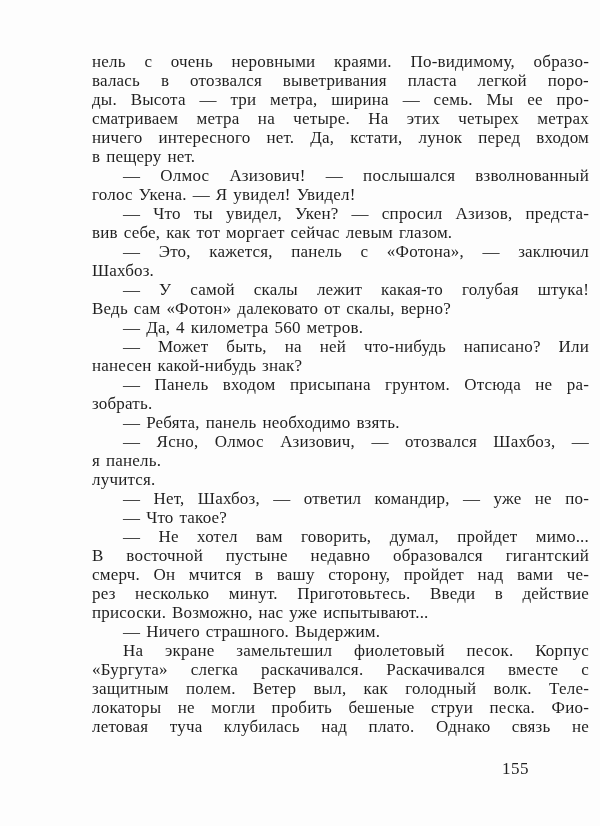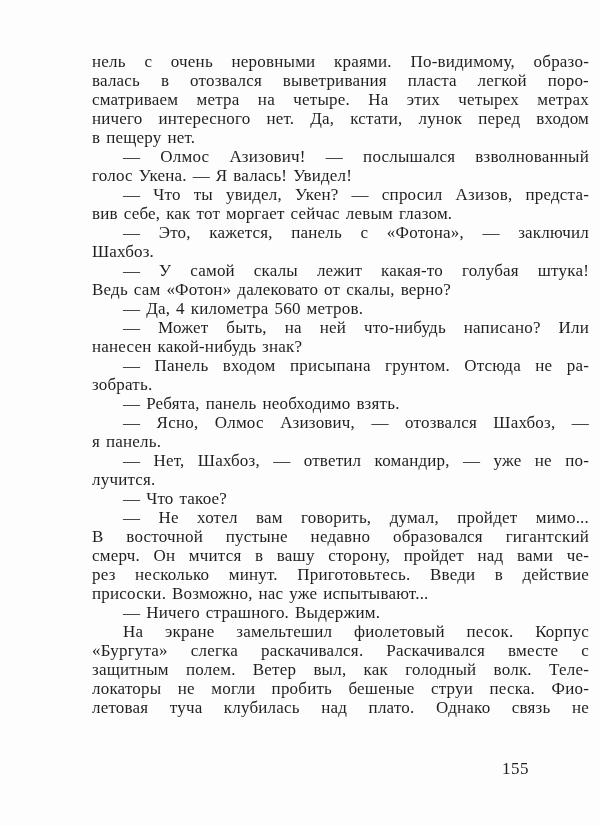--- a/index.html
+++ b/index.html
@@ -39,27 +39,28 @@
   }
 </style>
 </head>
 <body>
 
 <div class="page">
   <div class="text-block">
       <div class="paragraph">
         <div class="line">нель с очень неровными краями. По-видимому, образо-</div>
         <div class="line">валась в отозвался выветривания пласта легкой поро-</div>
+        <div class="line">ды. Высота — три метра, ширина — семь. Мы ее про-</div>
         <div class="line">сматриваем метра на четыре. На этих четырех метрах</div>
         <div class="line">ничего интересного нет. Да, кстати, лунок перед входом</div>
         <div class="line no-stretch">в пещеру нет.</div>
       </div>
       <div class="paragraph">
         <div class="line indent">— Олмос Азизович! — послышался взволнованный</div>
-        <div class="line no-stretch">голос Укена. — Я валась! Увидел!</div>
+        <div class="line no-stretch">голос Укена. — Я увидел! Увидел!</div>
       </div>
       <div class="paragraph">
         <div class="line indent">— Что ты увидел, Укен? — спросил Азизов, предста-</div>
         <div class="line no-stretch">вив себе, как тот моргает сейчас левым глазом.</div>
       </div>
       <div class="paragraph">
         <div class="line indent">— Это, кажется, панель с «Фотона», — заключил</div>
         <div class="line no-stretch">Шахбоз.</div>
       </div>
       <div class="paragraph">
@@ -80,22 +81,22 @@
         <div class="line no-stretch">зобрать.</div>
       </div>
       <div class="paragraph">
         <div class="line indent no-stretch">— Ребята, панель необходимо взять.</div>
       </div>
       <div class="paragraph">
         <div class="line indent">— Ясно, Олмос Азизович, — отозвался Шахбоз, —</div>
         <div class="line no-stretch">я панель.</div>
       </div>
       <div class="paragraph">
+        <div class="line no-stretch">лучится.</div>
         <div class="line indent">— Нет, Шахбоз, — ответил командир, — уже не по-</div>
-        <div class="line no-stretch">лучится.</div>
       </div>
       <div class="paragraph">
         <div class="line indent no-stretch">— Что такое?</div>
       </div>
       <div class="paragraph">
         <div class="line indent">— Не хотел вам говорить, думал, пройдет мимо...</div>
         <div class="line">В восточной пустыне недавно образовался гигантский</div>
         <div class="line">смерч. Он мчится в вашу сторону, пройдет над вами че-</div>
         <div class="line">рез несколько минут. Приготовьтесь. Введи в действие</div>
         <div class="line no-stretch">присоски. Возможно, нас уже испытывают...</div>

